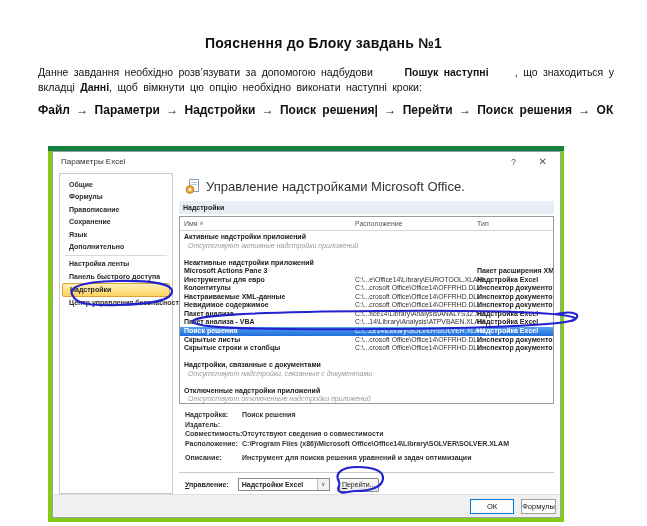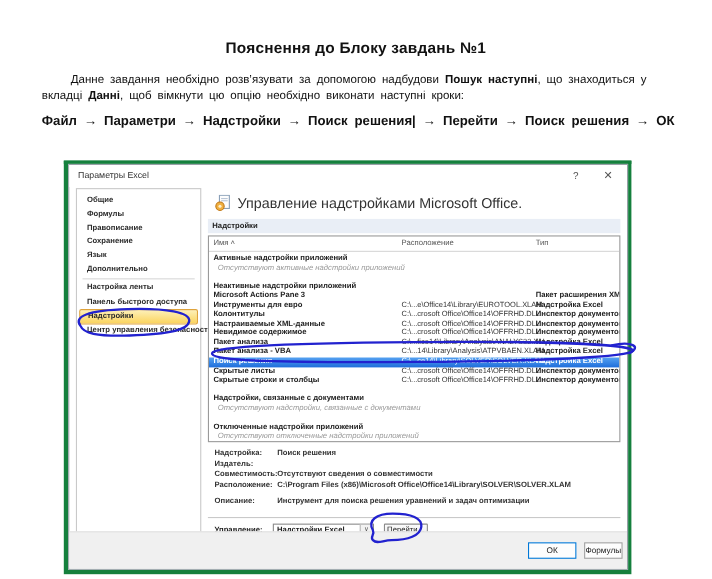--- a/index.html
+++ b/index.html
@@ -3,28 +3,28 @@
 <meta charset="utf-8">
 <style>
   html,body{margin:0;padding:0}
   body{width:647px;height:526px;background:#fff;position:relative;overflow:hidden;
        font-family:"Liberation Sans",sans-serif;color:#111}
   .abs{position:absolute}
 
   
   #doc-title{top:35px;left:0;right:0;text-align:center;font-size:14px;font-weight:bold;letter-spacing:.2px}
   #doc-para{top:65px;left:38px;width:576px;font-size:10.5px;word-spacing:2.5px}
-  #doc-para .jline{text-align:justify;text-align-last:justify;line-height:14.5px;white-space:nowrap;display:flex;justify-content:center}
+  #doc-para .jline{text-align:justify;text-align-last:justify;line-height:14.5px;white-space:nowrap;display:flex;justify-content:space-between}
   #doc-para .jline span{white-space:pre}
   #doc-para .nline{line-height:14.5px}
   #doc-steps{top:103px;left:38px;font-size:12px;font-weight:bold;word-spacing:3px}
 
   
-  #shot{left:58px;top:146px;width:516px;height:376px;background:#15803d;
-        border-top:3px solid #15803d;box-sizing:border-box}
+  #shot{left:48px;top:146px;width:516px;height:376px;background:#84cc16;
+        border-top:5px solid #15803d;box-sizing:border-box}
   #dlg{position:absolute;left:4px;top:0;right:3px;bottom:4px;background:#fff;
        border:1px solid #99a0a8;box-sizing:border-box}
 
   
   .tbar{position:absolute;top:0;left:0;right:0;height:20px;background:#fff}
   .tbar .t{position:absolute;left:8px;top:5px;font-size:8px;color:#333}
   .tbar .h{position:absolute;right:44px;top:5px;font-size:9px;color:#555}
   .tbar .x{position:absolute;right:13px;top:4px;font-size:10px;color:#555}
 
   
@@ -73,21 +73,21 @@
   .mlabel{font-weight:bold;color:#222}
   #msel{width:92px;height:13px;border:1px solid #8a8a8a;display:flex;align-items:center;
         box-sizing:border-box;background:#fff}
   #msel .mv{flex:1;padding-left:3px;font-weight:bold;white-space:nowrap;color:#222}
   #msel .mch{width:11px;align-self:stretch;border-left:1px solid #b9b9b9;background:#f2f2f2;
              text-align:center;font-size:6px;line-height:11px;color:#555}
   #mgo{width:40px;height:14px;border:1px solid #8a8a8a;background:linear-gradient(#fbfbfb,#e9e9e9);
        font-size:7px;text-align:center;line-height:12px;border-radius:1px;color:#222;box-sizing:border-box}
 
   
-  #foot{position:absolute;left:0;right:0;bottom:0;height:34px;background:#f0f0f0;
+  #foot{position:absolute;left:0;right:0;bottom:0;height:23px;background:#f0f0f0;
         border-top:1px solid #e0e0e0;display:flex;align-items:center;justify-content:flex-end;
         gap:7px;padding-right:4px;box-sizing:border-box}
   .btn{height:15px;font-size:7.5px;text-align:center;box-sizing:border-box;background:#fdfdfd;
        color:#222;line-height:13px}
   #ok{width:44px;border:1px solid #0078d7}
   #cancel{width:35px;border:1px solid #a0a0a0}
 
   
   #ink{position:absolute;left:0;top:0;width:647px;height:526px;pointer-events:none}
 </style>

